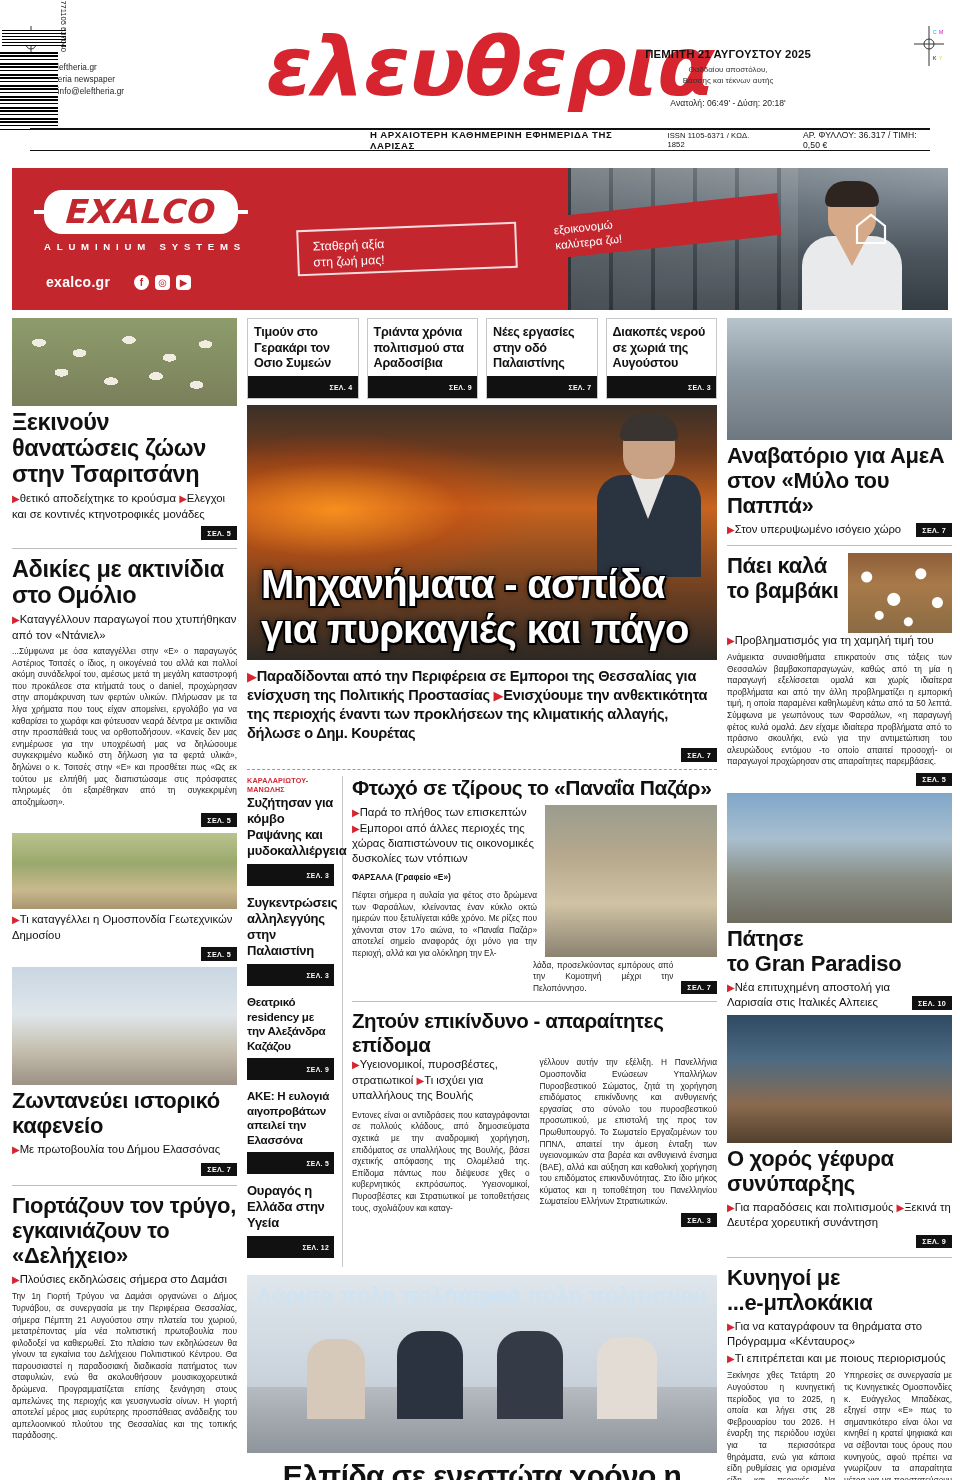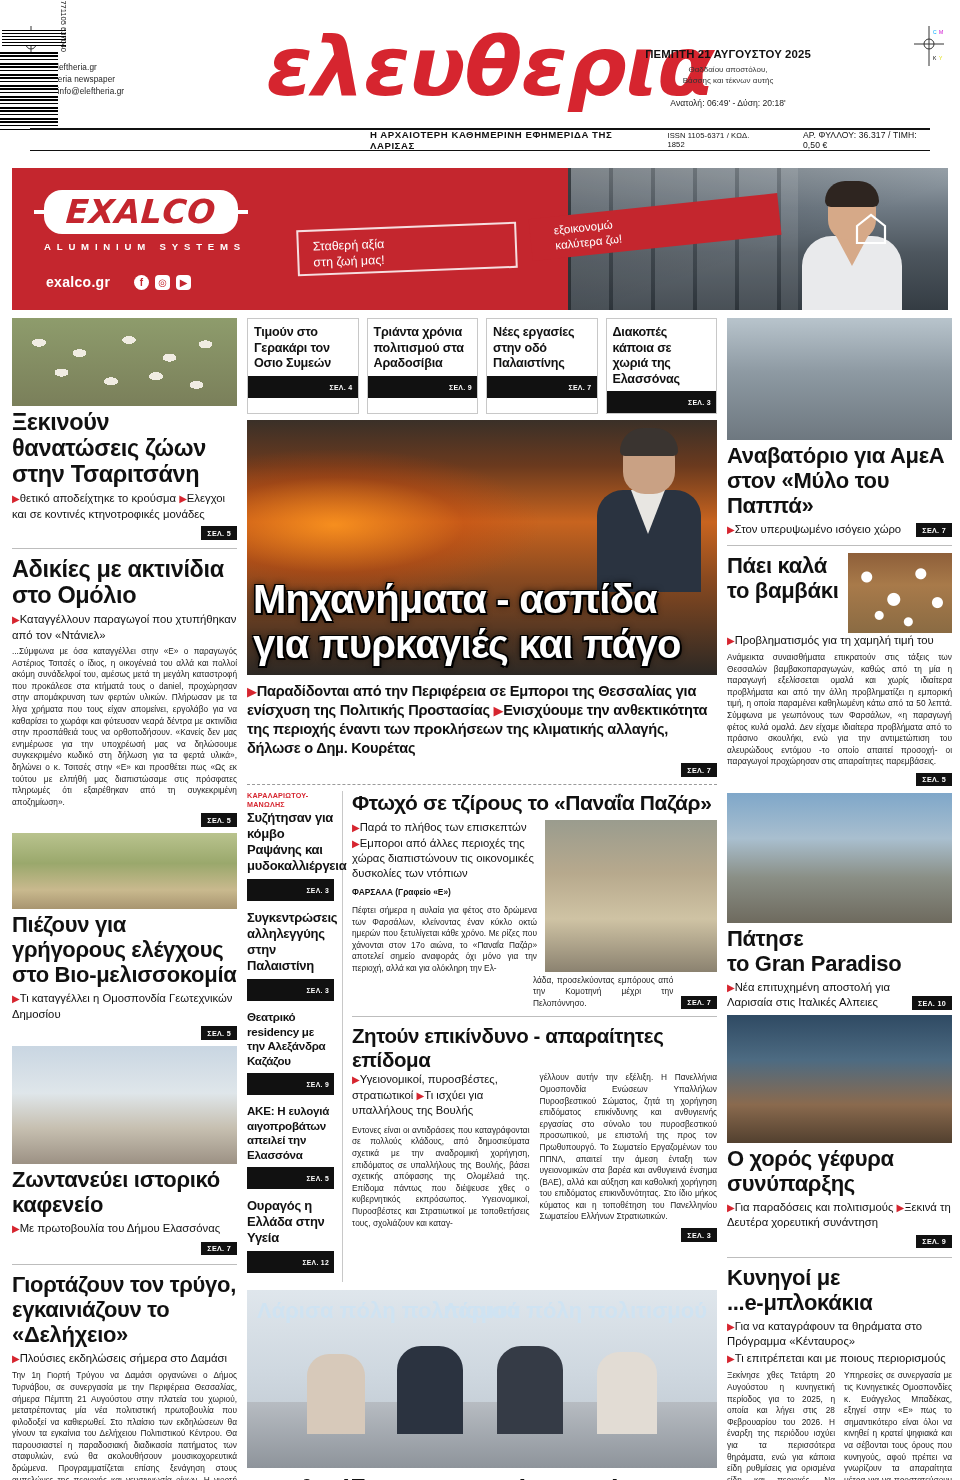--- a/index.html
+++ b/index.html
@@ -196,21 +196,21 @@
   .main-portrait { position: absolute; right: 14px; top: 12px; width: 108px; height: 160px; }
   .mp-head { position: absolute; left: 28px; top: 0; width: 52px; height: 62px;
     border-radius: 26px 26px 22px 22px; background: #c9a184; }
   .mp-hair { position: absolute; left: 25px; top: -4px; width: 58px; height: 28px;
     border-radius: 29px 29px 6px 6px; background: #3a3430; }
   .mp-body { position: absolute; left: 2px; top: 58px; width: 104px; height: 102px;
     border-radius: 26px 26px 0 0; background: #2a3340; }
   .mp-shirt { position: absolute; left: 36px; top: 58px; width: 34px; height: 44px;
     background: #e8e6e2; clip-path: polygon(0 0,100% 0,50% 100%); }
   .main-head {
-    position: absolute; left: 0; right: 0; bottom: 8px; padding: 0 6px;
+    position: absolute; left: 0; right: 0; bottom: 8px; padding: 0 14px;
     font-size: 40px; line-height: 45px; font-weight: bold; color: #fff;
     letter-spacing: -.8px; text-align: left;
     text-shadow: 2px 2px 0 #000, -1.5px -1.5px 0 #000, 1.5px -1.5px 0 #000,
                  -1.5px 1.5px 0 #000, 0 0 7px rgba(0,0,0,.85);
   }
   .main-sub { font-size: 14.6px; line-height: 19px; font-weight: bold;
     letter-spacing: -.25px; margin-top: 7px; }
   .main-sub .ar { color: #d6252f; font-size: 13px; }
 
   
@@ -361,21 +361,20 @@
         <div class="inline-photo-row" style="margin-top:4px;">
           <div class="body-txt" style="flex:1 1 0;">...Σύμφωνα με όσα καταγγέλλει στην «Ε» ο παραγωγός Αστέριος Τσιτσές ο ίδιος, η οικογένειά του αλλά και πολλοί ακόμη συνάδελφοί του, αμέσως μετά τη μεγάλη καταστροφή που προκάλεσε στα κτήματά τους ο daniel, προχώρησαν στην απομάκρυνση των φερτών υλικών. Πλήρωσαν με τα λίγα χρήματα που τους είχαν απομείνει, εργολάβο για να καθαρίσει το χωράφι και φύτευσαν νεαρά δέντρα με ακτινίδια στην προσπάθειά τους να ορθοποδήσουν. «Κανείς δεν μας ενημέρωσε για την υποχρέωσή μας να δηλώσουμε συγκεκριμένο κωδικό στη δήλωση για τα φερτά υλικά», δηλώνει ο κ. Τσιτσές στην «Ε» και προσθέτει πως «Ως εκ τούτου με ελπήθή μας διαπιστώσαμε στις πρόσφατες πληρωμές ότι εξαιρέθηκαν από τη συγκεκριμένη αποζημίωση».</div>
         </div>
 
         <div class="sela-row"><span class="sela">ΣΕΛ. 5</span></div>
       </div>
 
       <div class="photo ph-bees" style="margin-top:5px;"></div>
 
       <div style="margin-top:3px;">
-        <h1 class="big2">Πιέζουν για γρήγορους ελέγχους στο Βιο-μελισσοκομία</h1>
         <div class="kicker">
           <span class="ar">▶</span><span>Τι καταγγέλλει η Ομοσπονδία Γεωτεχνικών Δημοσίου</span>
         </div>
         <div class="sela-row"><span class="sela">ΣΕΛ. 5</span></div>
       </div>
 
       <div class="photo ph-cafe" style="margin-top:5px;"></div>
 
       <div style="margin-top:3px;">
         <h1 class="big2">Ζωντανεύει ιστορικό καφενείο</h1>
@@ -406,21 +405,21 @@
         </div>
         <div class="teaser">
           <div class="t-txt">Τριάντα χρόνια πολιτισμού στα Αραδοσίβια</div>
           <div class="t-foot"><span class="sela">ΣΕΛ. 9</span></div>
         </div>
         <div class="teaser">
           <div class="t-txt">Νέες εργασίες στην οδό Παλαιστίνης</div>
           <div class="t-foot"><span class="sela">ΣΕΛ. 7</span></div>
         </div>
         <div class="teaser">
-          <div class="t-txt">Διακοπές κάποια σε χωριά της Ελασσόνας</div>
+          <div class="t-txt">Διακοπές νερού σε χωριά της Αυγούστου</div>
           <div class="t-foot"><span class="sela">ΣΕΛ. 3</span></div>
         </div>
       </div>
 
       <div class="main-photo">
         <div class="fire-glow"></div>
         <div class="main-portrait">
           <div class="mp-body"></div>
           <div class="mp-shirt"></div>
           <div class="mp-head"></div>

